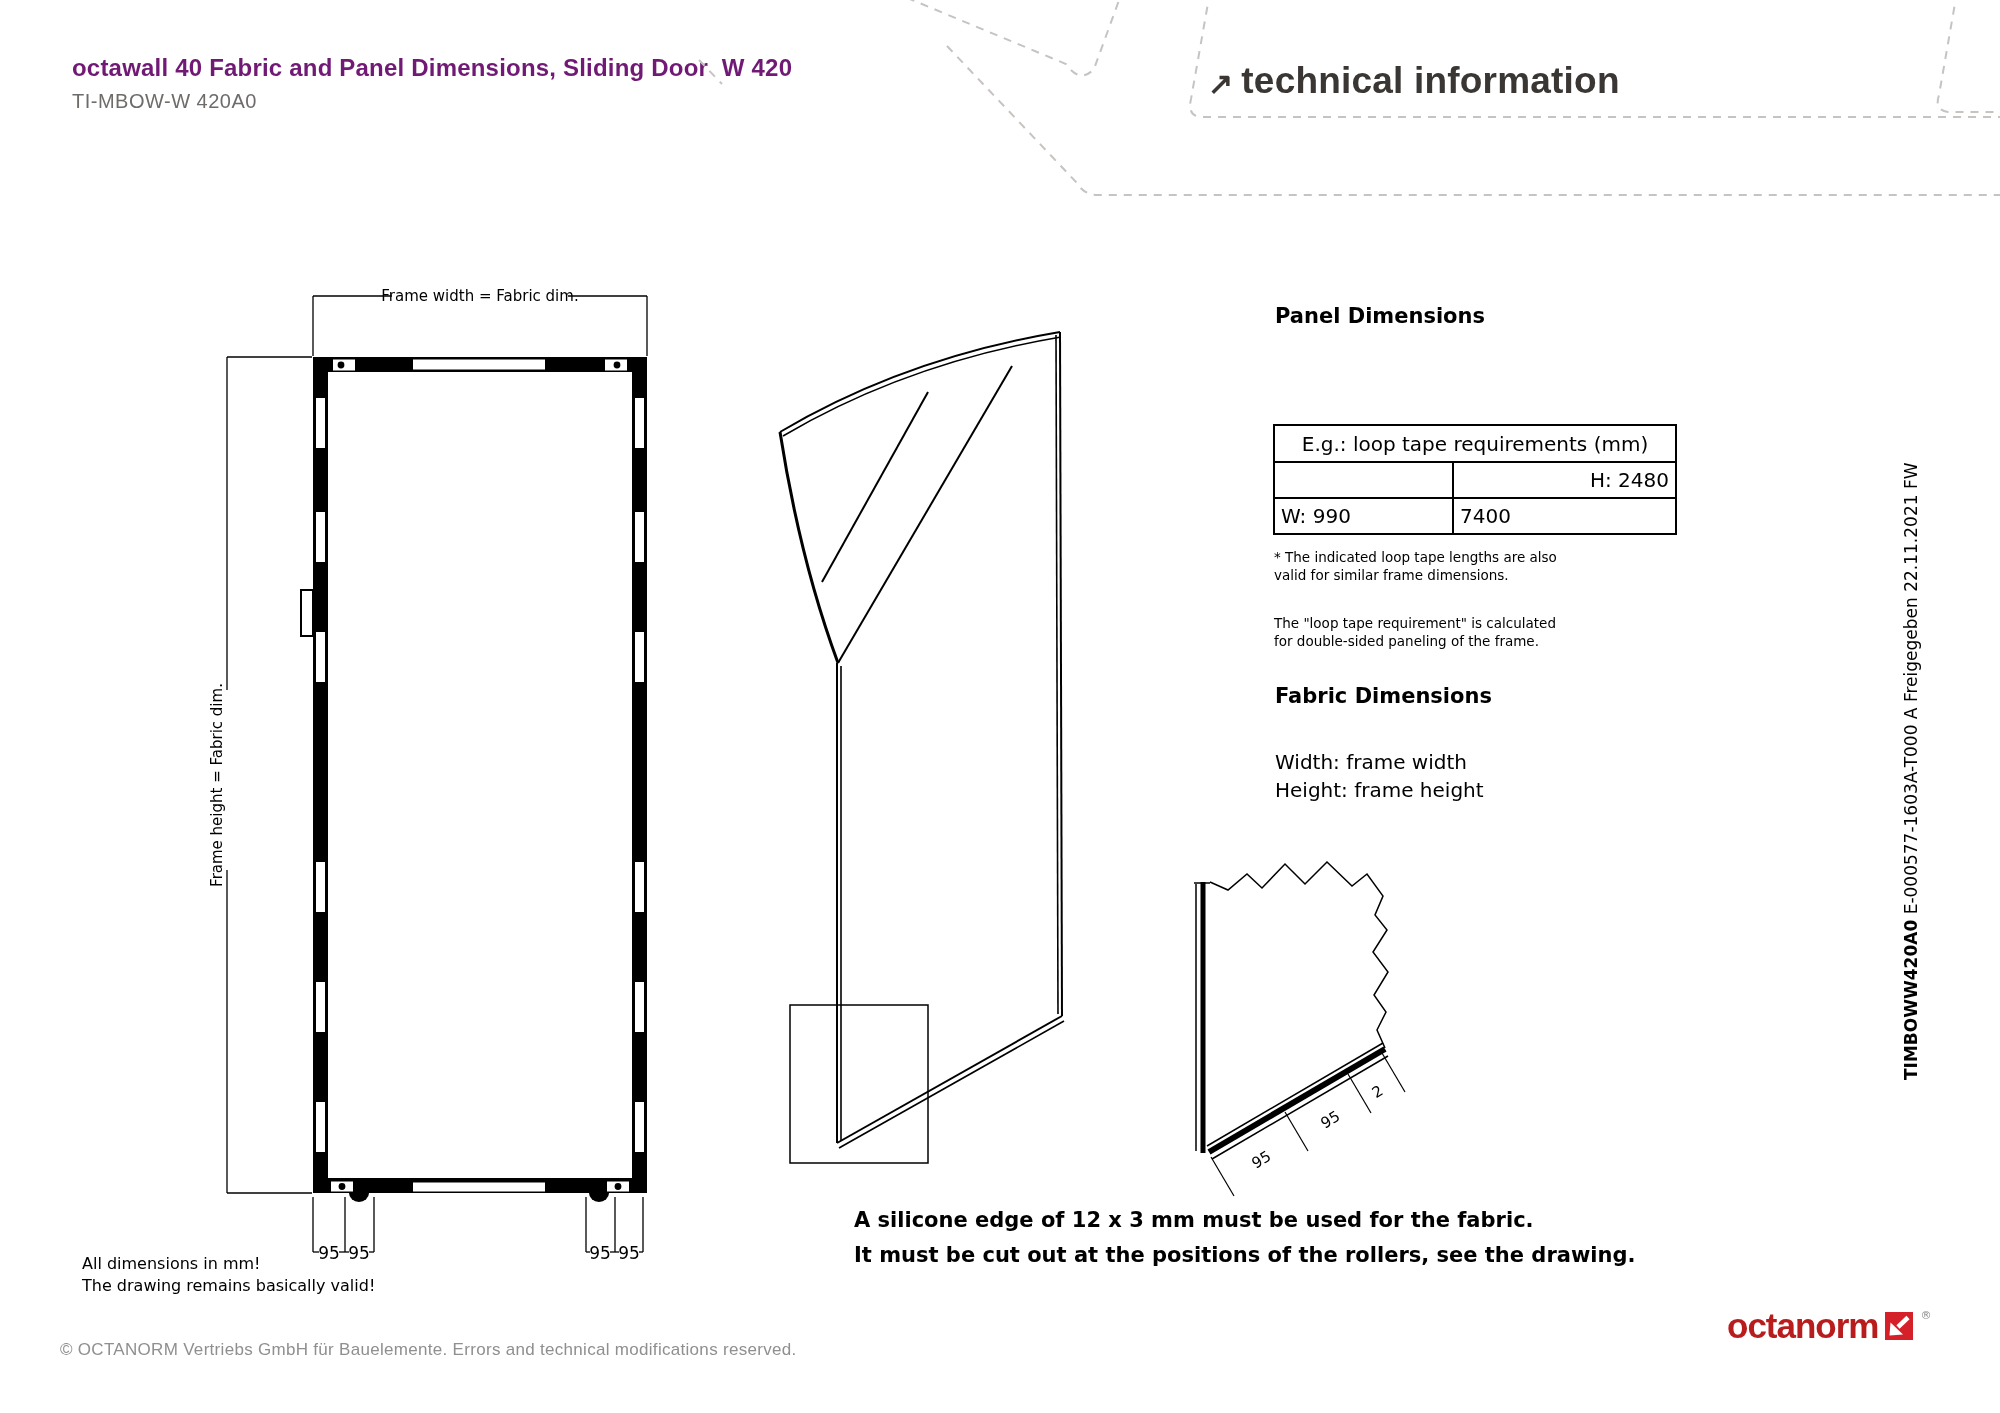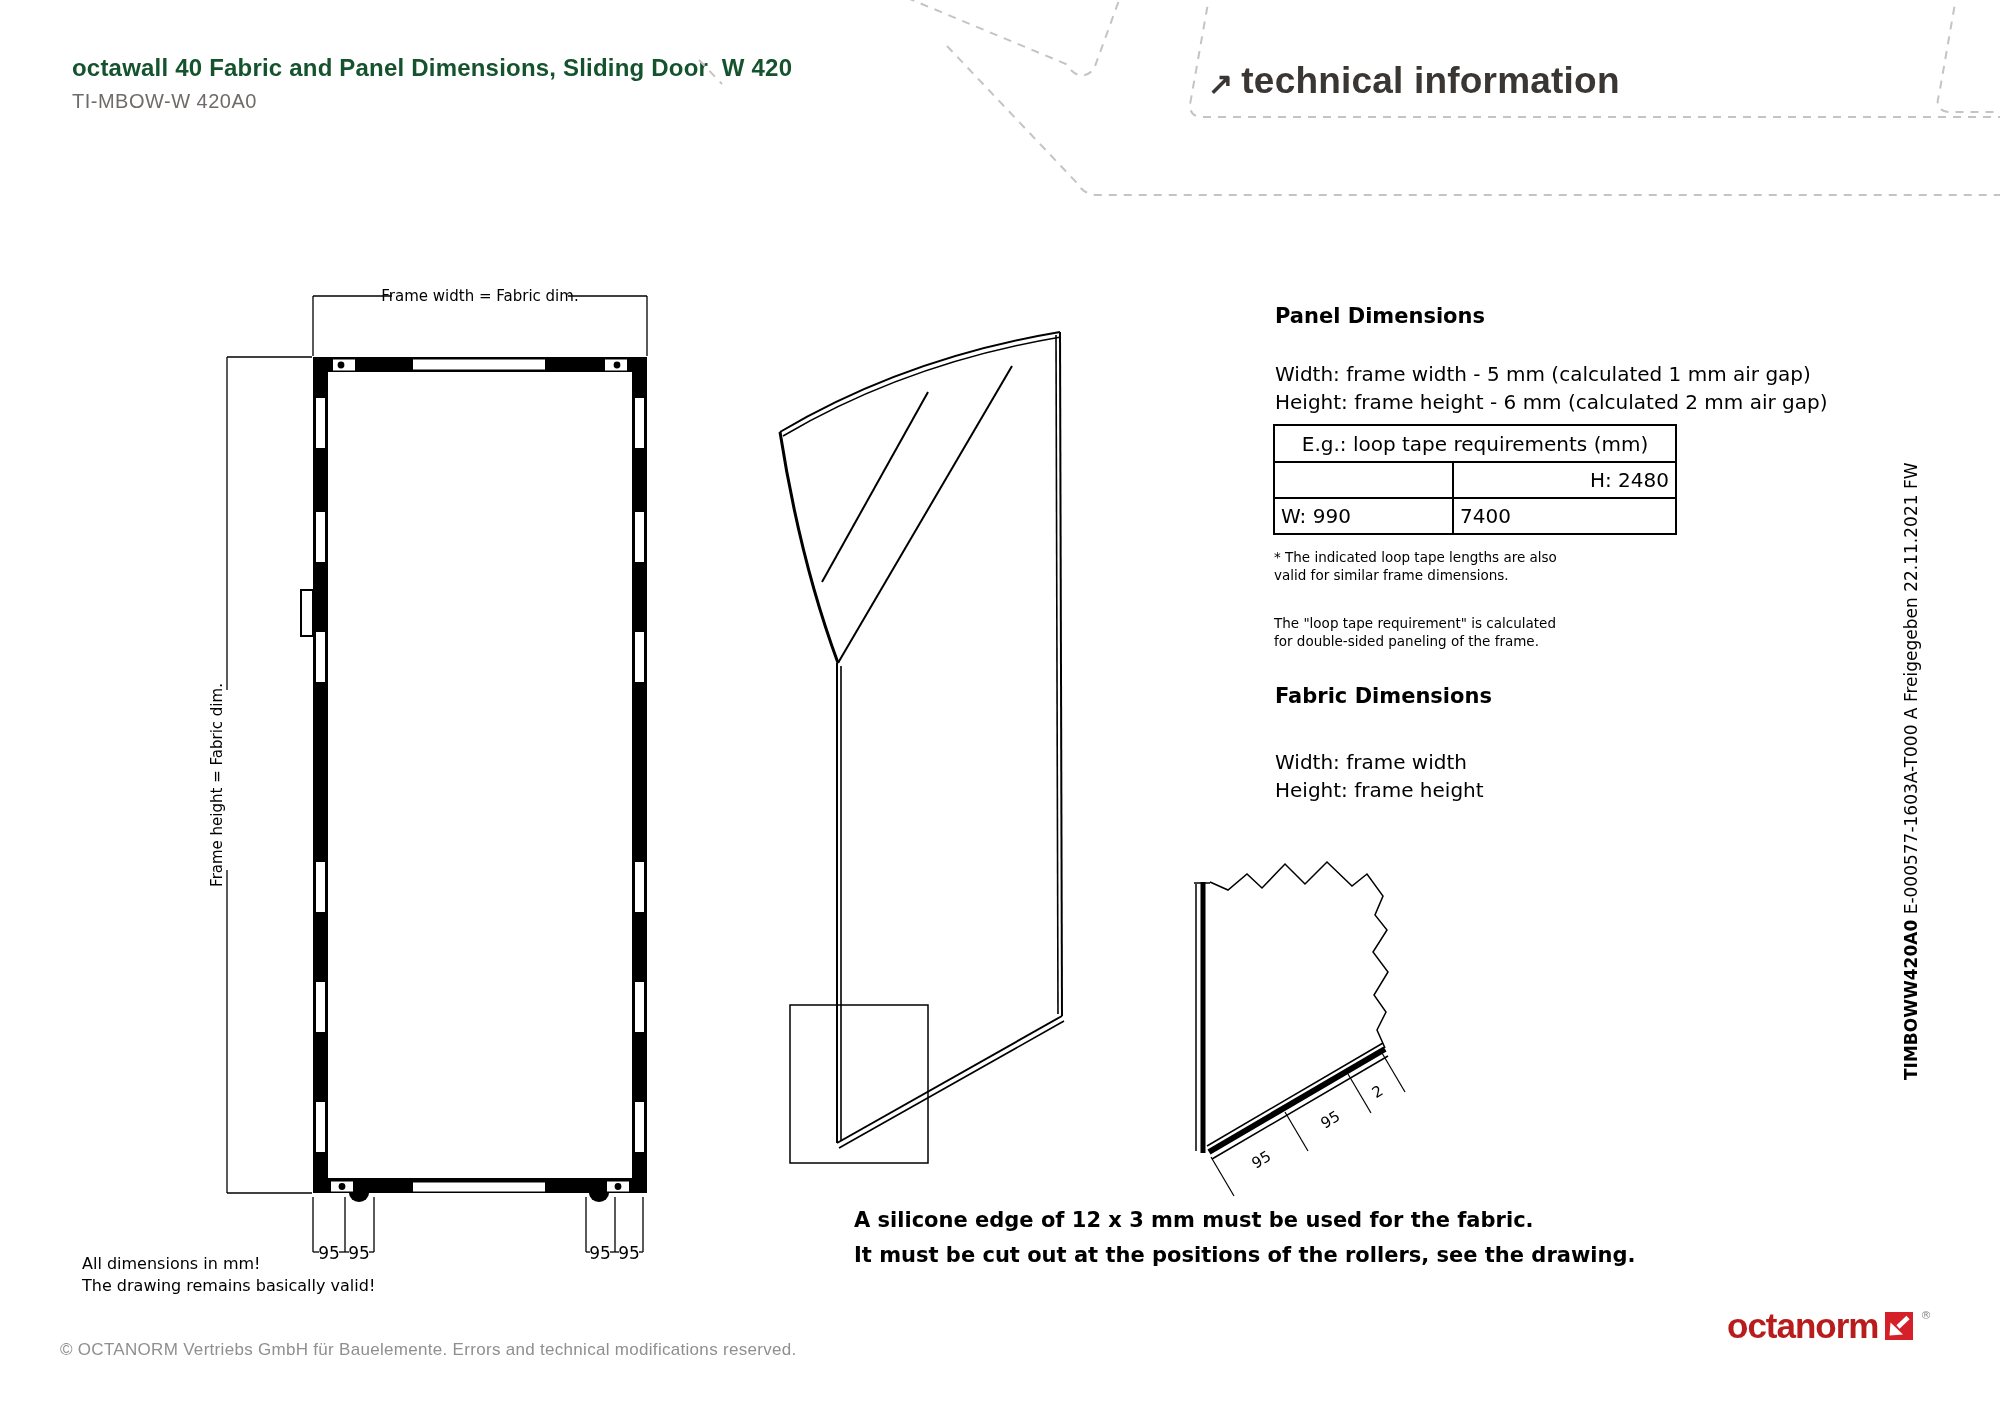--- a/index.html
+++ b/index.html
@@ -1,20 +1,20 @@
 <!DOCTYPE html>
 <html><head>
 <meta charset="utf-8">
 <style>
   html,body{margin:0;padding:0;background:#ffffff;}
   .page{position:relative;width:2000px;height:1413px;background:#ffffff;overflow:hidden;
         font-family:"DejaVu Sans",sans-serif;color:#000;}
   .abs{position:absolute;}
   .h-title{font-family:"Liberation Sans",sans-serif;font-weight:bold;font-size:24px;
-           color:#14532d;white-space:pre;letter-spacing:0.2px;}
+           color:#701a75;white-space:pre;letter-spacing:0.2px;}
   .h-sub{font-family:"Liberation Sans",sans-serif;font-size:20px;color:#6f6b69;letter-spacing:0.5px;}
   .tech-info{font-family:"Liberation Sans",sans-serif;font-weight:bold;font-size:37px;
              color:#3a3634;letter-spacing:0.2px;display:flex;align-items:center;gap:8px;}
   .tech-info .arr{font-size:30px;transform:translateY(2px);}
   .sec-h{font-weight:bold;font-size:21px;}
   .body-txt{font-size:20px;line-height:28px;}
   .note-txt{font-size:13.5px;line-height:18px;}
   .dims-table{border-collapse:collapse;font-size:20px;}
   .dims-table td{border:2px solid #000;padding:0 6px;height:34px;}
   .dims-table .hdr{text-align:center;height:35px;}
@@ -154,24 +154,20 @@
         <line x1="1348" y1="1074" x2="1371" y2="1113"></line>
         <line x1="1382" y1="1053" x2="1405" y2="1092"></line>
       </g>
     </g>
     <text x="1264" y="1164" font-size="15" text-anchor="middle" transform="rotate(-31 1264 1164)">95</text>
     <text x="1333" y="1124" font-size="15" text-anchor="middle" transform="rotate(-31 1333 1124)">95</text>
     <text x="1380" y="1096" font-size="15" text-anchor="middle" transform="rotate(-31 1380 1096)">2</text>
   </svg>
 
   <div class="abs sec-h" style="left:1275px;top:304px;">Panel Dimensions</div>
-  <div class="abs body-txt" style="left:1275px;top:360px;">
-    <div>Width: frame width - 5 mm (calculated 1 mm air gap)</div>
-    <div>Height: frame height - 6 mm (calculated 2 mm air gap)</div>
-  </div>
 
   <table class="abs dims-table" style="left:1273px;top:424px;width:404px;">
     <tbody>
         <tr>
       <td class="hdr" colspan="2">E.g.: loop tape requirements (mm)</td>
     </tr>
     <tr>
       <td style="width:165px;"></td>
       <td class="c2c">H: 2480</td>
     </tr>

